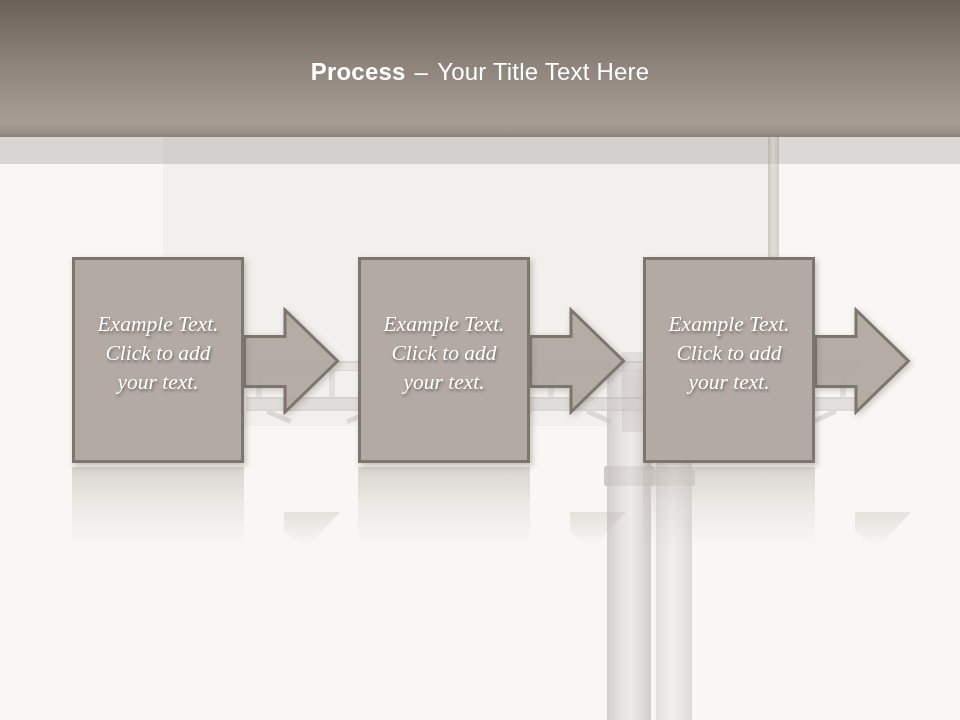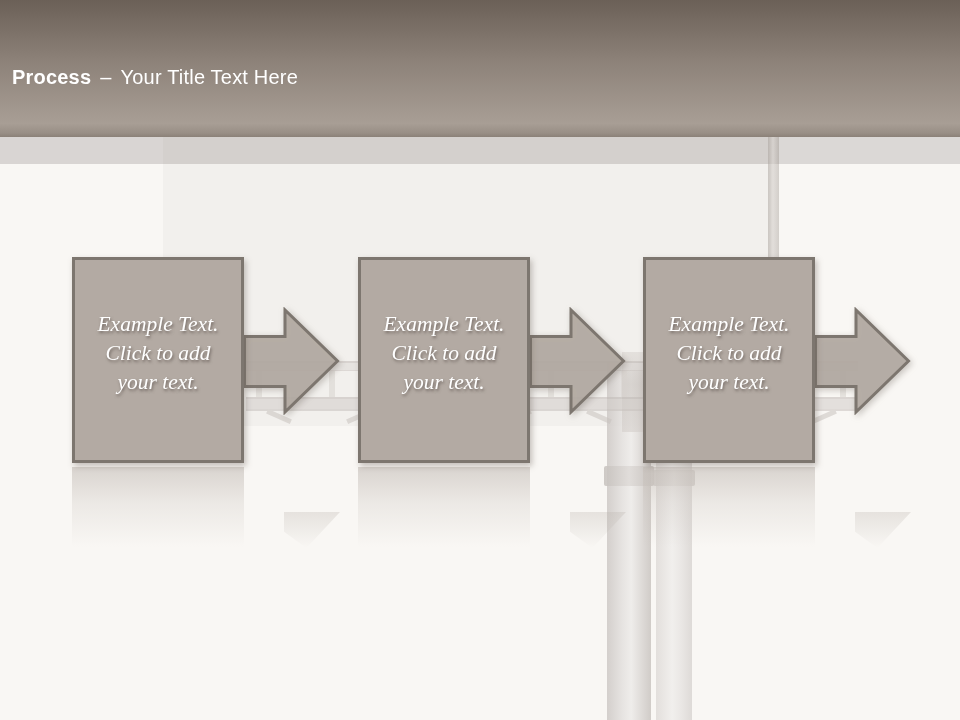--- a/index.html
+++ b/index.html
@@ -7,22 +7,22 @@
     position:relative; width:960px; height:720px; margin:0 auto;
     background:#f9f7f4; overflow:hidden;
     font-family:"Liberation Sans", sans-serif;
   }
   
   .titlebar{
     position:absolute; left:0; top:0; width:960px; height:137px;
     background:linear-gradient(180deg,#6b6057 0%, #8d8279 45%, #a89e95 90%, #998f86 97%, #8b8178 100%);
   }
   .titlebar h1{
-    margin:12px; padding-top:54px; text-align:left;
-    font-size:20px; font-weight:400; color:#ffffff; letter-spacing:.2px;
+    margin:4px; padding-top:54px; text-align:center;
+    font-size:24px; font-weight:400; color:#ffffff; letter-spacing:.2px;
   }
   .t-bold{font-weight:700;}
   .t-sep{margin:0 9px; font-weight:400;}
   
   .band{position:absolute; left:0; top:137px; width:960px; height:27px; background:#d4d0cd;}
   .band::before{content:''; position:absolute; left:0; top:0; width:163px; height:100%; background:rgba(255,255,255,.12);}
   .band::after{content:''; position:absolute; left:779px; top:0; right:0; height:100%; background:rgba(255,255,255,.18);}
   
   .bg *{position:absolute;}
   .board{left:163px; top:164px; width:608px; height:262px; background:#f2f0ed;}

